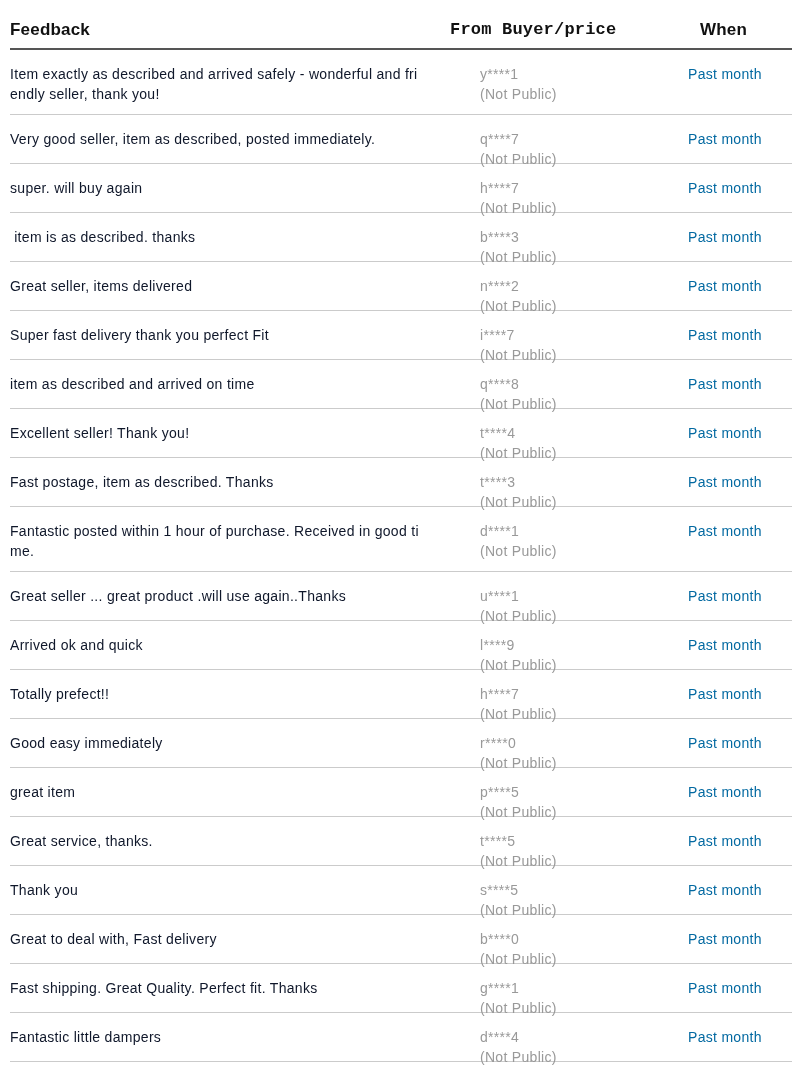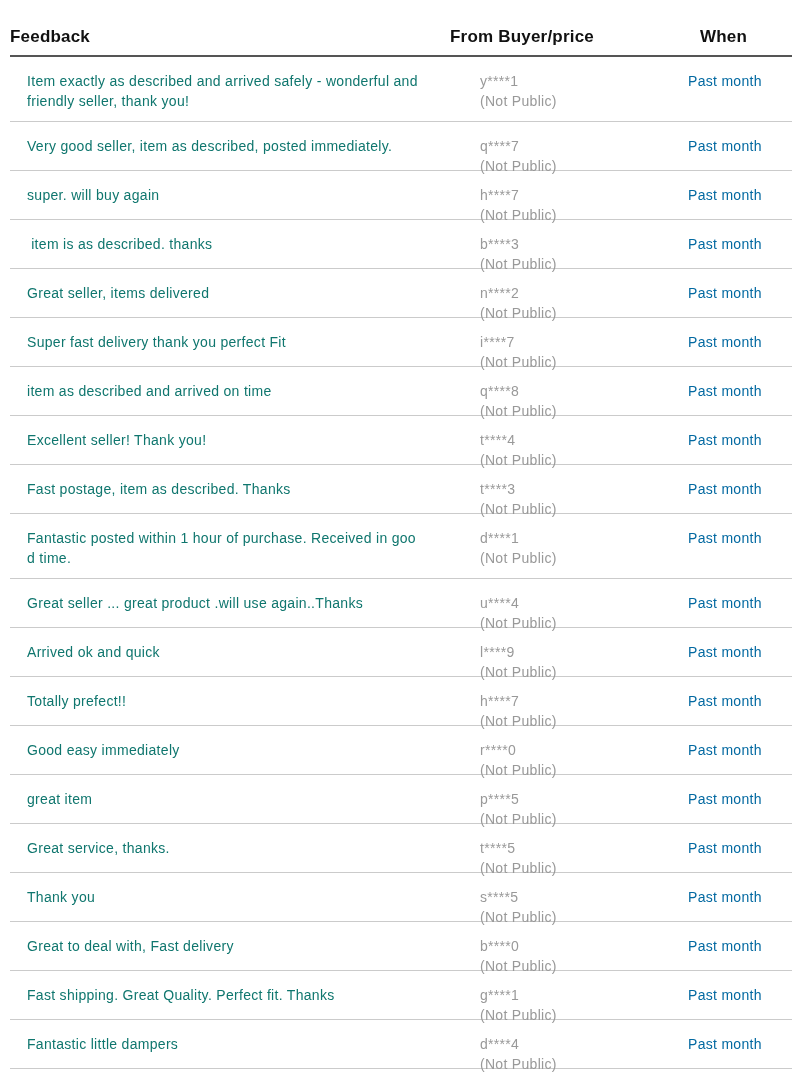--- a/index.html
+++ b/index.html
@@ -7,43 +7,43 @@
   body {
     width:800px; height:1088px; overflow:hidden;
     font-family:"Liberation Sans", sans-serif;
   }
   .page { margin-left:10px; margin-right:8px; }
 
   
   .hdr-row {
     display:grid;
     grid-template-columns:430px 240px 112px;
-    padding-top:26px;
+    padding-top:19px;
     border-bottom:2px solid #555555;
   }
   .hdr {
     font-size:17px; line-height:22px; font-weight:700;
     color:#111111; letter-spacing:0.2px;
     padding-bottom:7px;
   }
-  .hdr-buyer { padding-left:10px; }
+  .hdr-buyer { padding-left:10px;font-family:Liberation Mono, monospace; }
   .hdr-when  { padding-left:20px; }
 
   
   .row {
     display:grid;
     grid-template-columns:430px 240px 112px;
     min-height:49px;
     border-bottom:1px solid #cbcbcb;
   }
   .feedback-cell {
     padding:14px 20px 10px 0;
     font-size:14px; line-height:20px;
-    color:#0f766e; letter-spacing:0.3px;
-    white-space:pre-wrap; word-break:break-all;margin-left:17px;
+    color:#0f172a; letter-spacing:0.3px;
+    white-space:pre-wrap; word-break:break-all;
   }
   .buyer-cell { position:relative; }
   .buyer-inner {
     position:absolute; top:14px; left:40px;
     font-size:14px; line-height:20px;
     color:#999999; letter-spacing:0.3px;
     white-space:nowrap;
   }
   .when-cell {
     padding-top:14px; padding-left:8px;
@@ -169,21 +169,21 @@
         <div class="buyer-note">(Not Public)</div>
       </div>
     </div>
     <div class="when-cell">Past month</div>
   </div>
 
   <div class="row">
     <div class="feedback-cell">Great seller ... great product .will use again..Thanks</div>
     <div class="buyer-cell">
       <div class="buyer-inner">
-        <div class="buyer-id">u****4</div>
+        <div class="buyer-id">u****1</div>
         <div class="buyer-note">(Not Public)</div>
       </div>
     </div>
     <div class="when-cell">Past month</div>
   </div>
 
   <div class="row">
     <div class="feedback-cell">Arrived ok and quick</div>
     <div class="buyer-cell">
       <div class="buyer-inner">

